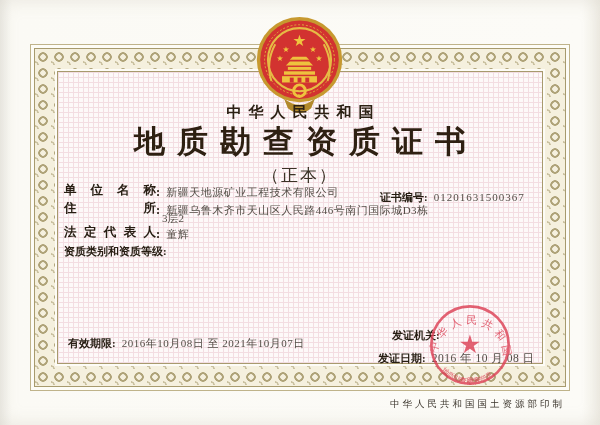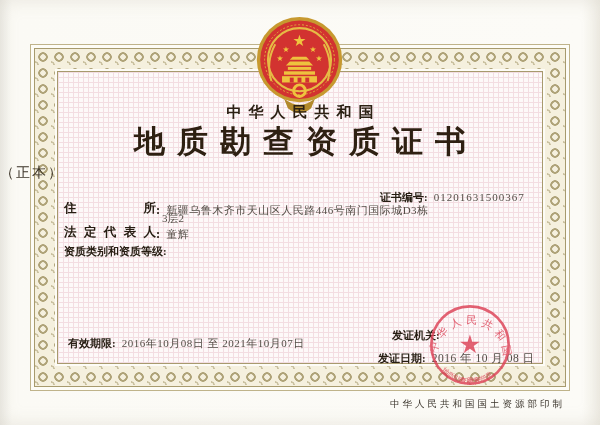--- a/index.html
+++ b/index.html
@@ -20,22 +20,22 @@
          box-shadow:0 0 0 2px #fdfcf6;
          background-color:#fdf9f9;
          background-image:linear-gradient(#f3dde2 1px, transparent 1px),
                           linear-gradient(90deg,#f3dde2 1px, transparent 1px);
          background-size:5px 5px;}
   
   .country{position:absolute;left:0;top:103px;width:600px;text-align:center;
            font-size:15px;font-weight:bold;letter-spacing:7px;text-indent:7px;color:#2c2114;}
   .title{position:absolute;left:0;top:121px;width:600px;text-align:center;
          font-size:31px;font-weight:bold;letter-spacing:12px;text-indent:12px;color:#2e2012;}
-  .copytype{position:absolute;left:0;top:164px;width:600px;text-align:left;
-            font-size:14px;letter-spacing:2px;color:#3a3226;}
+  .copytype{position:absolute;left:0;top:164px;width:600px;text-align:center;
+            font-size:17px;letter-spacing:2px;color:#3a3226;}
   .row{position:absolute;left:64px;white-space:nowrap;color:#261d12;}
   .jlabel{display:inline-block;width:92px;text-align:justify;text-align-last:justify;
           font-size:12.5px;font-weight:bold;vertical-align:top;}
   .colon{font-size:12.5px;font-weight:bold;}
   .flabel{font-size:11px;font-weight:bold;}
   .val{font-size:11px;color:#544e47;margin-left:6px;letter-spacing:.5px;}
   .certno{position:absolute;left:380px;top:187px;white-space:nowrap;color:#261d12;}
   .addr2{position:absolute;left:162px;top:211px;font-size:11px;color:#544e47;}
   .qualval{position:absolute;left:160px;top:258px;font-size:11px;color:#544e47;letter-spacing:.5px;}
   .footer{position:absolute;left:390px;top:398px;width:175px;text-align:left;
@@ -75,20 +75,23 @@
     <rect x="40" y="64.5" width="4" height="5" fill="#d23330"></rect>
     <rect x="48" y="64.5" width="4" height="5" fill="#d23330"></rect>
     <rect x="56" y="64.5" width="4" height="5" fill="#d23330"></rect>
     <circle cx="50" cy="78" r="6" fill="none" stroke="#eec23e" stroke-width="3"></circle>
   </svg>
 
   <div class="country">中华人民共和国</div>
   <div class="title">地质勘查资质证书</div>
   <div class="copytype">（正本）</div>
 
+  <div class="row" style="top:182px">
+    <span class="jlabel">单位名称</span><span class="colon">:</span><span class="val">新疆天地源矿业工程技术有限公司</span>
+  </div>
 
   <div class="certno">
     <span class="flabel">证书编号:</span><span class="val" style="letter-spacing:1px">01201631500367</span>
   </div>
 
   <div class="row" style="top:200px">
     <span class="jlabel">住所</span><span class="colon">:</span><span class="val">新疆乌鲁木齐市天山区人民路446号南门国际城D3栋</span>
   </div>
   <div class="addr2">3层2</div>
 

